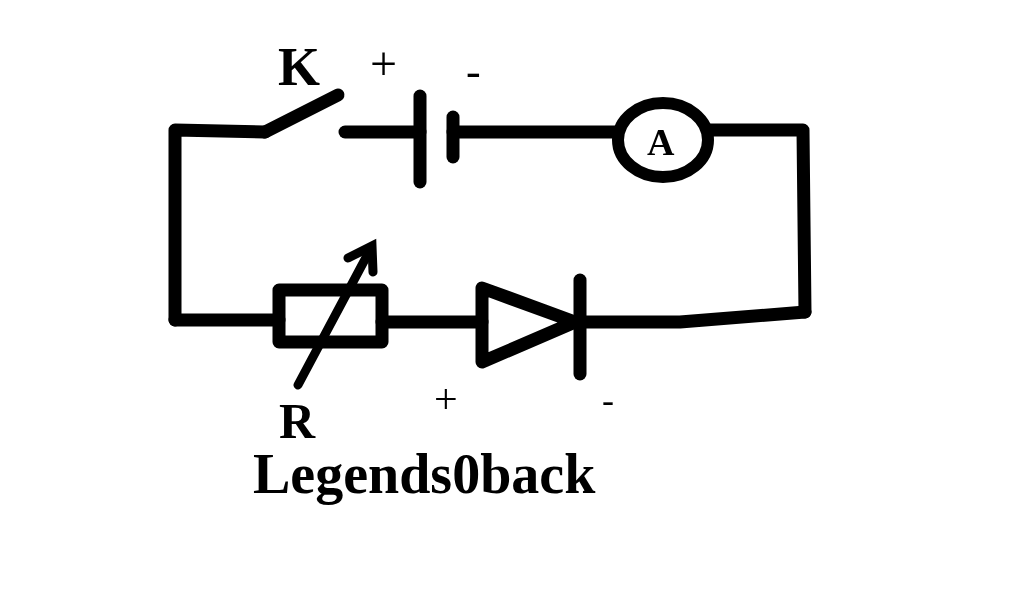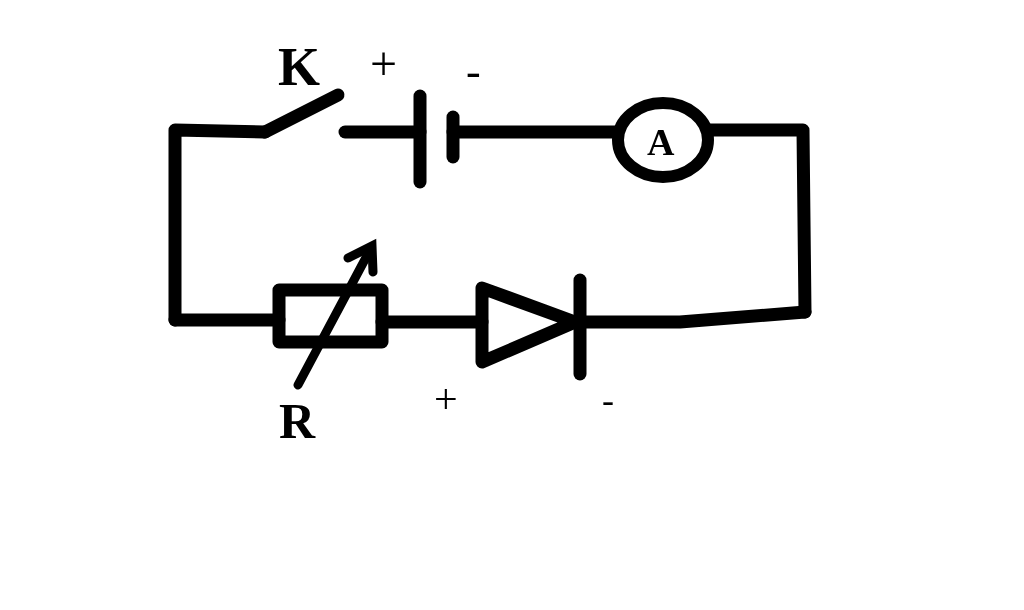--- a/index.html
+++ b/index.html
@@ -56,13 +56,14 @@
     </g>
   </svg>
 
   <span class="lbl lbl-k">K</span>
   <span class="lbl lbl-bplus">+</span>
   <span class="lbl lbl-bminus">-</span>
   <span class="lbl lbl-a">A</span>
   <span class="lbl lbl-dplus">+</span>
   <span class="lbl lbl-dminus">-</span>
   <span class="lbl lbl-r">R</span>
+  <span class="lbl lbl-caption">Legends0back</span>
 </div>
 
 </body></html>

